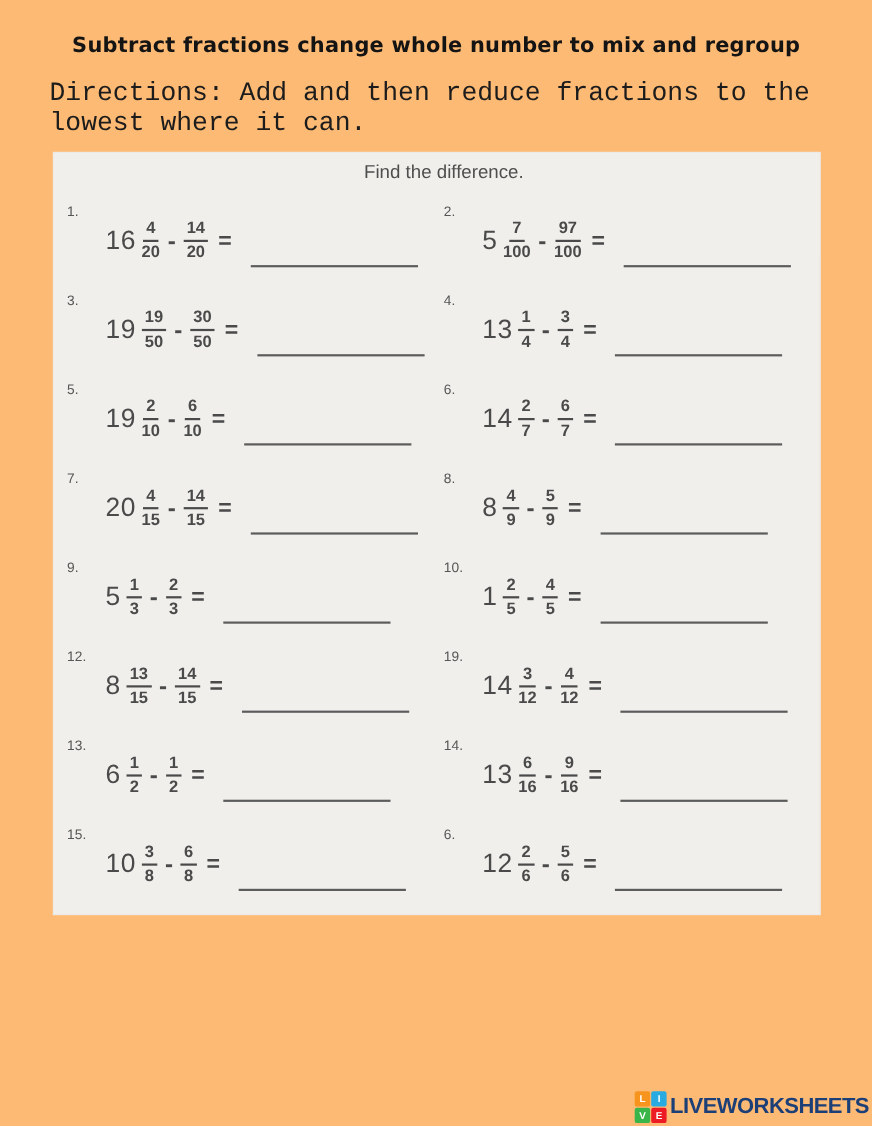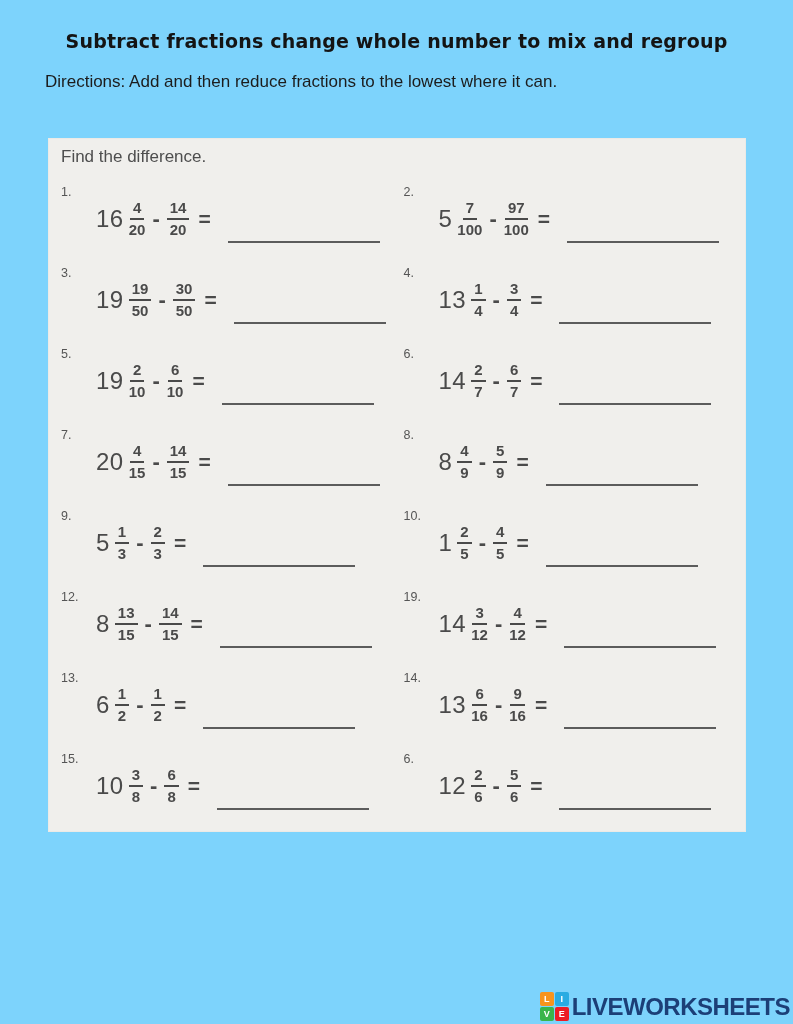--- a/index.html
+++ b/index.html
@@ -1,37 +1,37 @@
 <!DOCTYPE html>
 <html><head>
 <meta charset="utf-8">
 <style>
   * { margin:0; padding:0; box-sizing:border-box; }
   body { background:#ffffff; font-family:"Liberation Sans", sans-serif; }
   .page {
     position:relative; width:793px; height:1024px; margin:0 auto;
-    background:#7dd3fc; overflow:hidden;
+    background:#fdba74; overflow:hidden;
   }
   .title {
     text-align:center; padding-top:30px;
     font-family:"DejaVu Sans", sans-serif;
     font-weight:bold; font-size:19px; color:#141414; letter-spacing:0.2px;
   }
   .directions {
     margin:20px 0 0 45px;
-    font-family:Liberation Sans, sans-serif;
-    font-size:17px; color:#1c1c1c;
+    font-family:Liberation Mono, monospace;
+    font-size:24px; color:#1c1c1c;
   }
   .worksheet {
     position:absolute; left:48px; top:138px; width:698px; height:694px;
     background:#f0efec;
     box-shadow:0 0 0 1px #eceae6 inset;
   }
   .instruction {
-    padding:9px 0 0 13px; font-size:17px; color:#4e4e4e;
+    padding:9px 0 0 13px; font-size:17px; color:#4e4e4e;text-align:center;
   }
   .problems-grid {
     display:grid; grid-template-columns:1fr 1fr; grid-auto-rows:81px;
     margin-top:8px; padding-left:13px;
   }
   .problem {
     display:flex; align-items:center; gap:5px; color:#4a4a4a;
     padding-top:6px;
   }
   .pnum {
@@ -58,21 +58,21 @@
   }
   .logo-grid {
     display:grid; grid-template-columns:14px 14px; grid-auto-rows:14px; gap:1px;
   }
   .logo-sq {
     display:flex; align-items:center; justify-content:center;
     color:#ffffff; font-size:9px; font-weight:bold; border-radius:2px;
     font-family:"Liberation Sans", sans-serif;
   }
   .logo-text {
-    font-size:24px; font-weight:800; letter-spacing:-0.5px;
+    font-size:20px; font-weight:800; letter-spacing:-0.5px;
     font-family:"Liberation Sans", sans-serif;
   }
 </style>
 </head>
 <body>
 
 <div class="page">
 
   <div class="title">Subtract fractions change whole number to mix and regroup</div>
 

